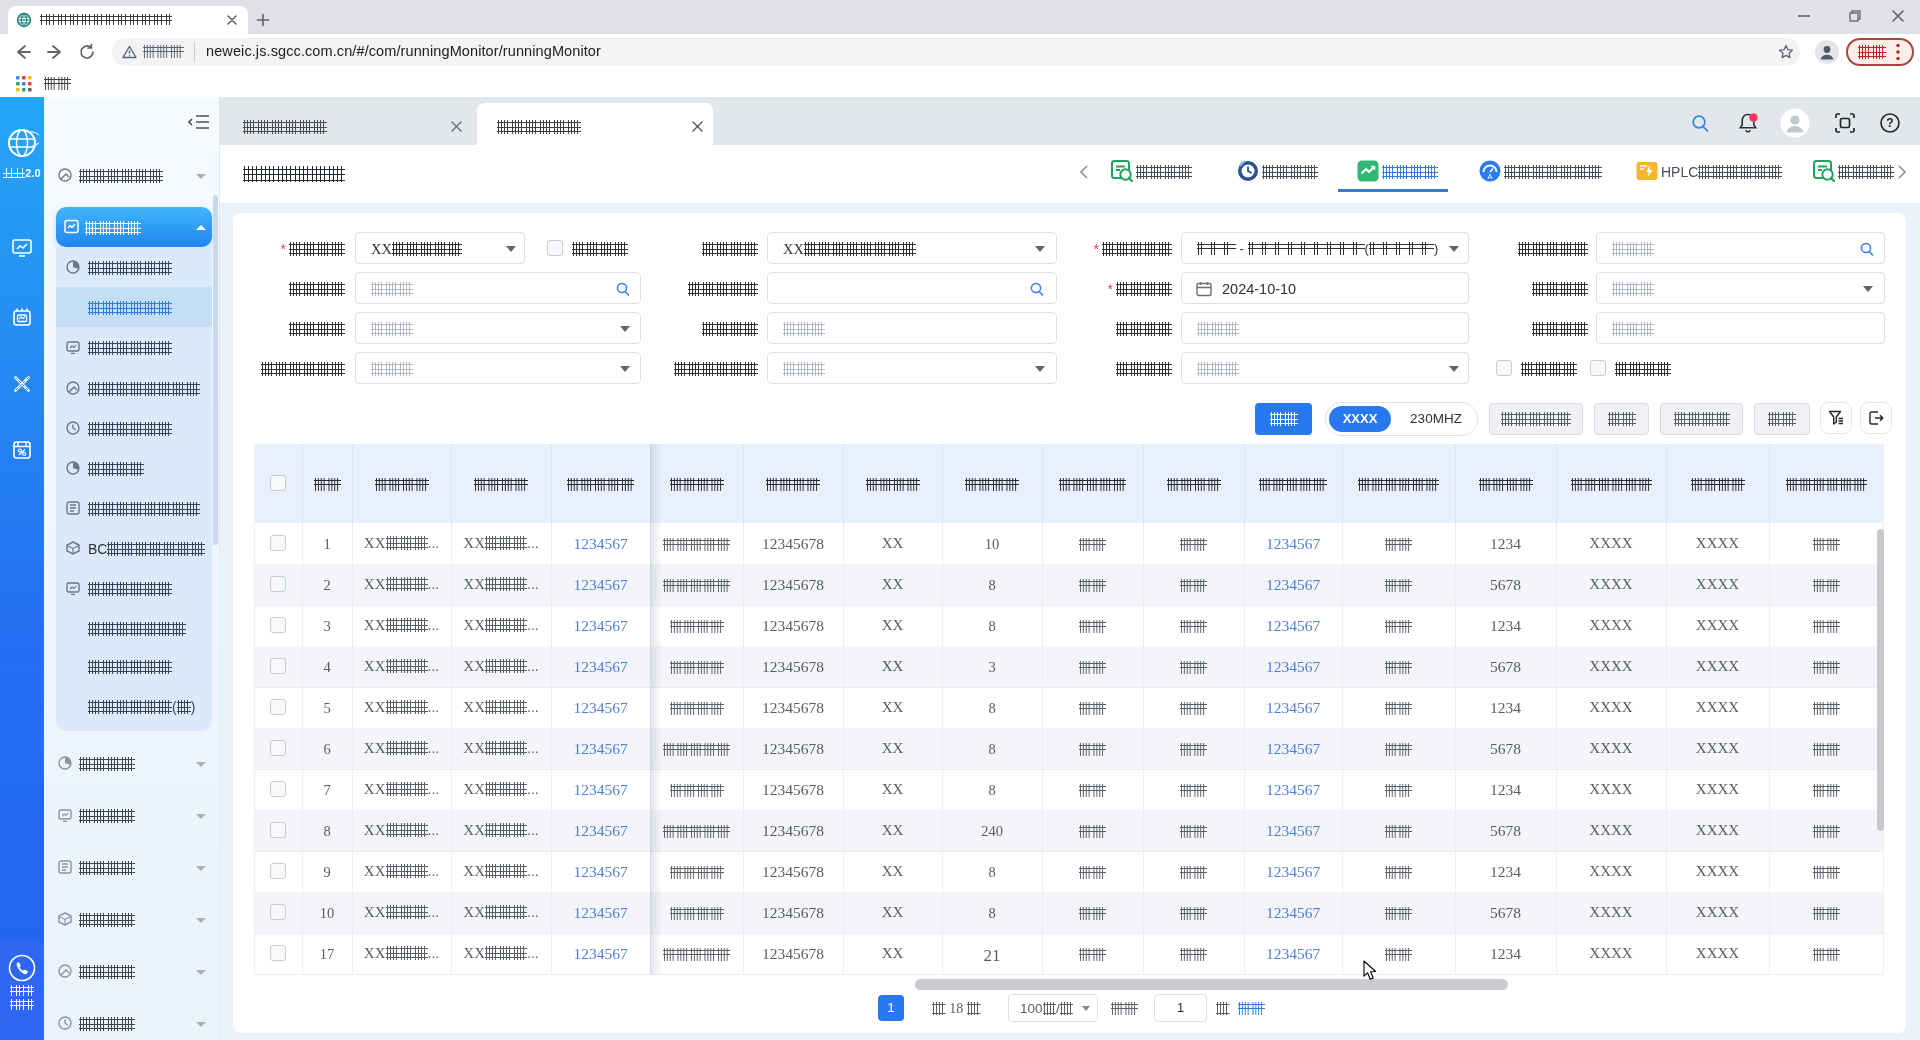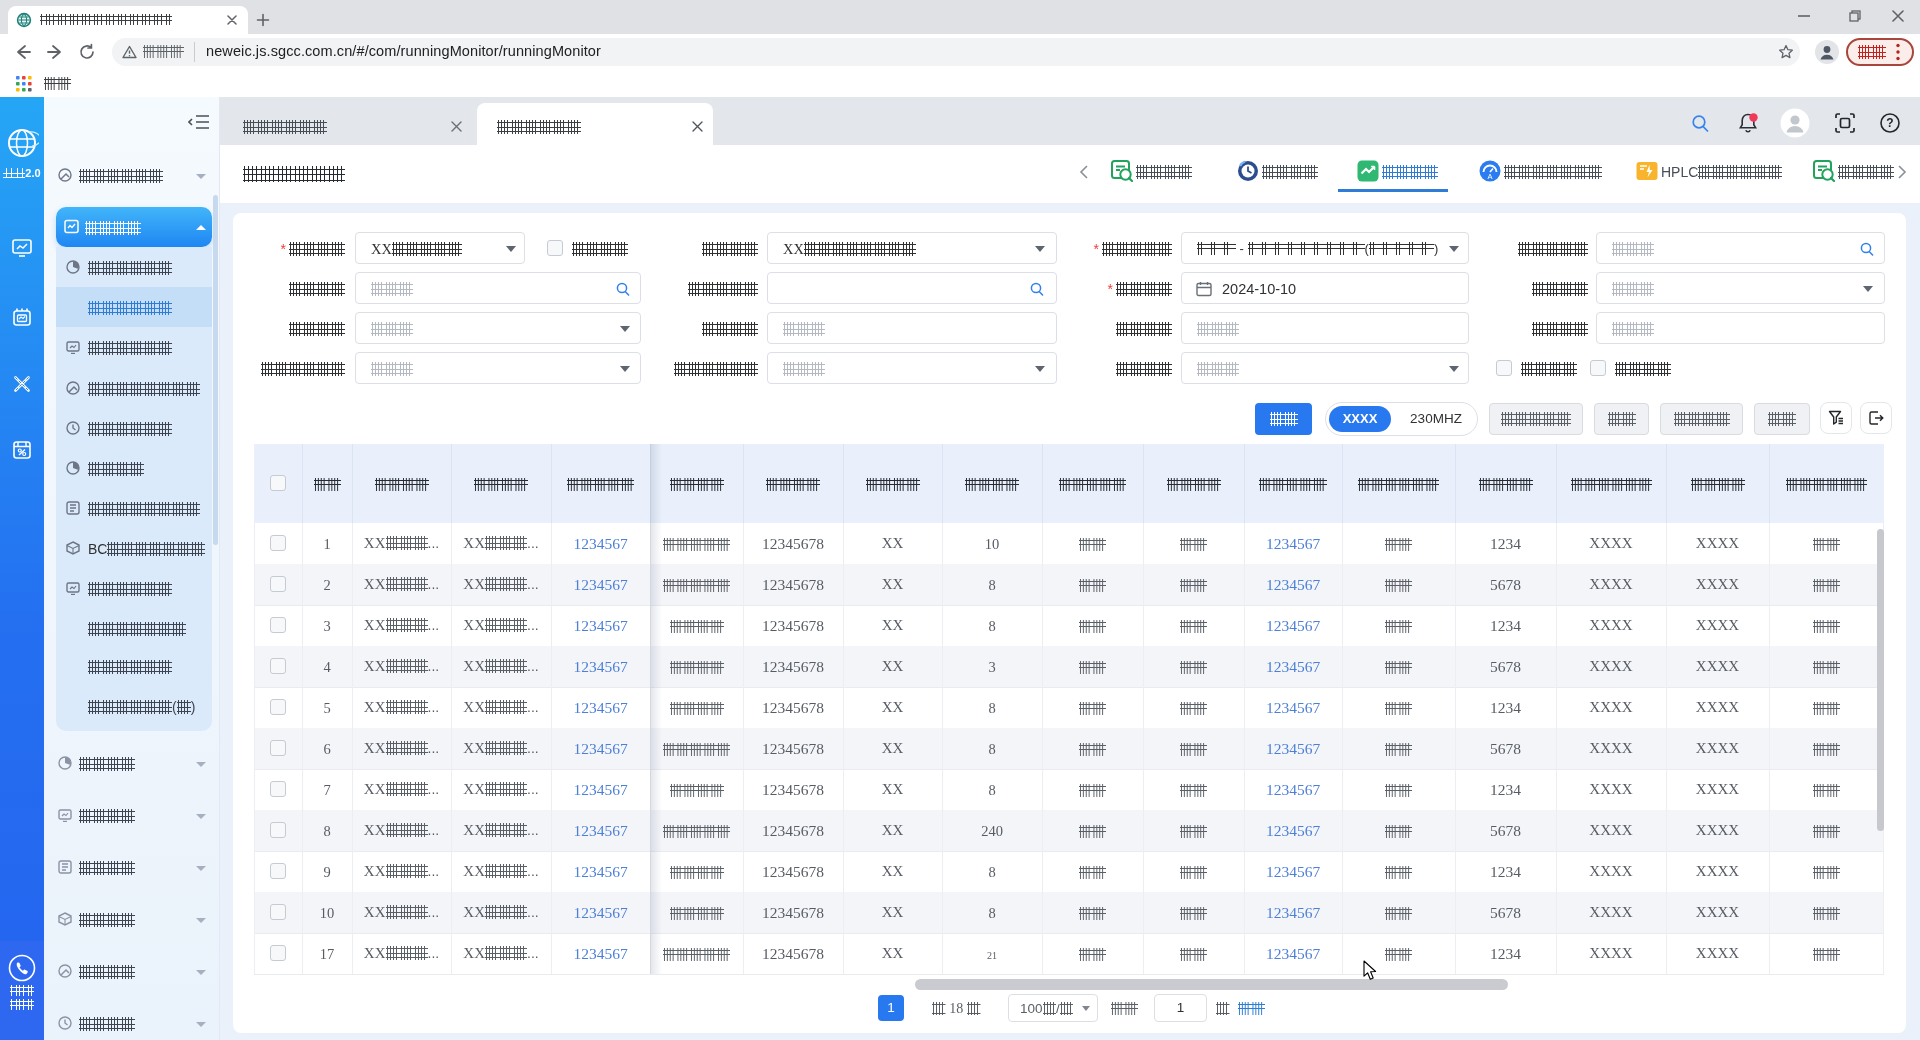--- a/index.html
+++ b/index.html
@@ -652,21 +652,21 @@
 <div style="position:absolute;left:1769px;top:905px;width:115px;text-align:center;white-space:nowrap"><span style="font-size:13.5px"><i class="k kg" style="width:2em"></i></span></div>
 <div style="position:absolute;left:254px;top:974px;width:1630px;height:1px;background:#E9EBEF"></div>
 <div style="position:absolute;left:270px;top:945px;width:16px;height:16px;border:1px solid #C6CAD2;border-radius:3px;background:#F6F8FA"></div>
 <div style="position:absolute;left:302px;top:946px;width:50px;text-align:center;white-space:nowrap"><span class="ser" style="font-size:14.5px;color:#575C64">17</span></div>
 <div style="position:absolute;left:352px;top:945px;width:99px;text-align:center;white-space:nowrap"><span class="ser" style="font-size:15px;color:#575C64">XX</span><i class="k kg" style="width:3em"></i><span style="color:#575C64">...</span></div>
 <div style="position:absolute;left:451px;top:945px;width:100px;text-align:center;white-space:nowrap"><span class="ser" style="font-size:15px;color:#575C64">XX</span><i class="k kg" style="width:3em"></i><span style="color:#575C64">...</span></div>
 <div style="position:absolute;left:551px;top:945px;width:99px;text-align:center;white-space:nowrap"><span class="ser" style="font-size:15.5px;color:#4C7FD6;">1234567</span></div>
 <div style="position:absolute;left:650px;top:946px;width:93px;text-align:center;white-space:nowrap"><span style="font-size:13.5px"><i class="k kg" style="width:5em"></i></span></div>
 <div style="position:absolute;left:743px;top:945px;width:100px;text-align:center;white-space:nowrap"><span class="ser" style="font-size:15.5px;color:#575C64;">12345678</span></div>
 <div style="position:absolute;left:843px;top:945px;width:99px;text-align:center;white-space:nowrap"><span class="ser" style="font-size:15px;color:#575C64;">XX</span></div>
-<div style="position:absolute;left:942px;top:946px;width:100px;text-align:center;white-space:nowrap"><span class="ser" style="font-size:10px;color:#575C64">21</span></div>
+<div style="position:absolute;left:942px;top:946px;width:100px;text-align:center;white-space:nowrap"><span class="ser" style="font-size:17px;color:#575C64">21</span></div>
 <div style="position:absolute;left:1042px;top:946px;width:101px;text-align:center;white-space:nowrap"><span style="font-size:13.5px"><i class="k kg" style="width:2em"></i></span></div>
 <div style="position:absolute;left:1143px;top:946px;width:101px;text-align:center;white-space:nowrap"><span style="font-size:13.5px"><i class="k kg" style="width:2em"></i></span></div>
 <div style="position:absolute;left:1244px;top:945px;width:98px;text-align:center;white-space:nowrap"><span class="ser" style="font-size:15.5px;color:#4C7FD6;">1234567</span></div>
 <div style="position:absolute;left:1342px;top:946px;width:113px;text-align:center;white-space:nowrap"><span style="font-size:13.5px"><i class="k kg" style="width:2em"></i></span></div>
 <div style="position:absolute;left:1455px;top:945px;width:101px;text-align:center;white-space:nowrap"><span class="ser" style="font-size:15.5px;color:#575C64;">1234</span></div>
 <div style="position:absolute;left:1556px;top:945px;width:110px;text-align:center;white-space:nowrap"><span class="ser" style="font-size:15px;color:#575C64;">XXXX</span></div>
 <div style="position:absolute;left:1666px;top:945px;width:103px;text-align:center;white-space:nowrap"><span class="ser" style="font-size:15px;color:#575C64;">XXXX</span></div>
 <div style="position:absolute;left:1769px;top:946px;width:115px;text-align:center;white-space:nowrap"><span style="font-size:13.5px"><i class="k kg" style="width:2em"></i></span></div>
 <div style="position:absolute;left:302px;top:523px;width:1px;height:451px;background:#ECEEF2"></div>
 <div style="position:absolute;left:352px;top:523px;width:1px;height:451px;background:#ECEEF2"></div>

